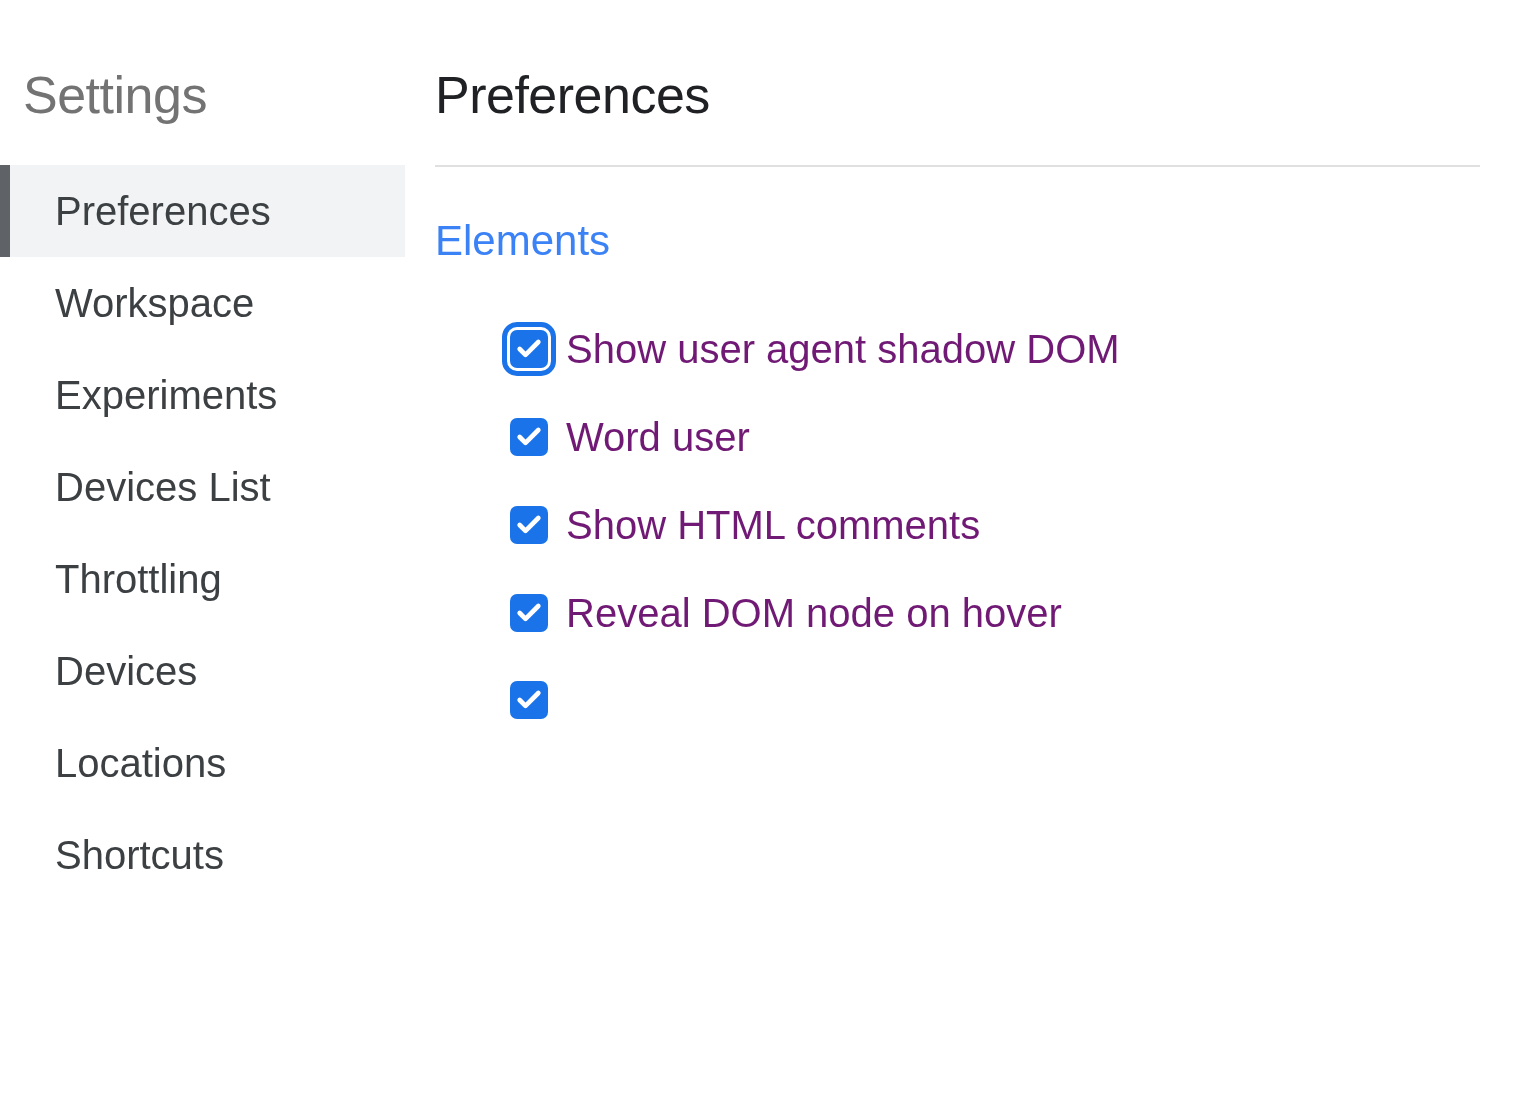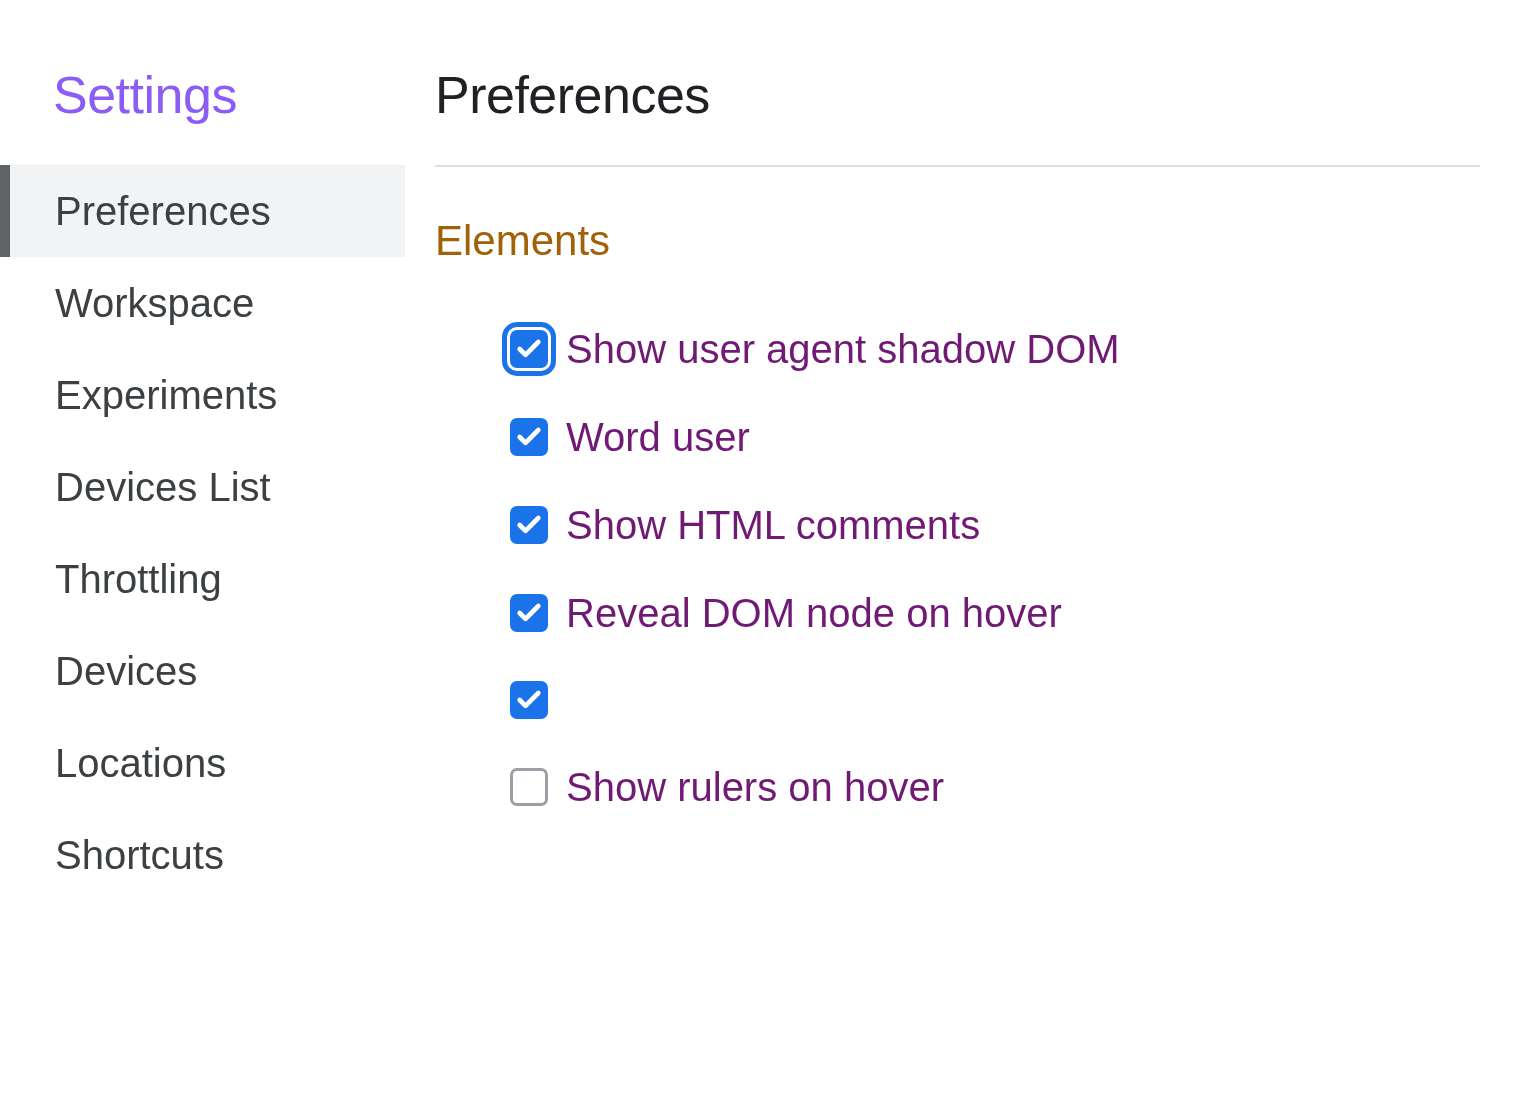--- a/index.html
+++ b/index.html
@@ -16,22 +16,22 @@
       display: flex;
     }
     .sidebar {
       width: 405px;
       padding-top: 65px;
       flex-shrink: 0;
     }
     .sidebar-title {
       font-size: 52px;
       font-weight: 400;
-      color: #8b5cf6;
-      padding: 0 0 40px 53px;
+      color: #737373;
+      padding: 0 0 40px 23px;
       letter-spacing: -0.5px;
     }
     .sidebar-item {
       font-size: 40px;
       font-weight: 400;
       color: #3c4043;
       padding: 20px 0 20px 55px;
       cursor: pointer;
       line-height: 1.3;
     }
@@ -56,21 +56,21 @@
       font-size: 52px;
       font-weight: 400;
       color: #202124;
       padding-bottom: 40px;
       border-bottom: 2px solid #e0e0e0;
       letter-spacing: -0.5px;
     }
     .section-title {
       font-size: 42px;
       font-weight: 400;
-      color: #a16207;
+      color: #3b82f6;
       margin-top: 50px;
       margin-bottom: 40px;
     }
     .option-row {
       display: flex;
       align-items: center;
       padding: 24px 0 24px 75px;
       gap: 18px;
     }
     .checkbox {
@@ -178,17 +178,13 @@
   </div>
 
   <div class="option-row">
     <div class="checkbox checked">
       <svg viewBox="0 0 24 24" fill="none" stroke="#ffffff" stroke-width="4" stroke-linecap="round" stroke-linejoin="round">
           <polyline points="20 6 9 17 4 12"></polyline>
         </svg>
     </div>
   </div>
 
-  <div class="option-row">
-    <div class="checkbox unchecked"></div>
-    <label class="option-label">Show rulers on hover</label>
-  </div>
 </div>
 
 </body></html>

